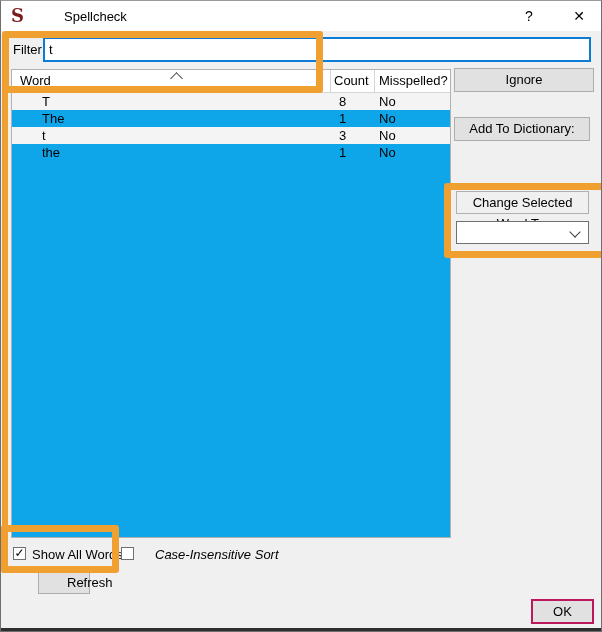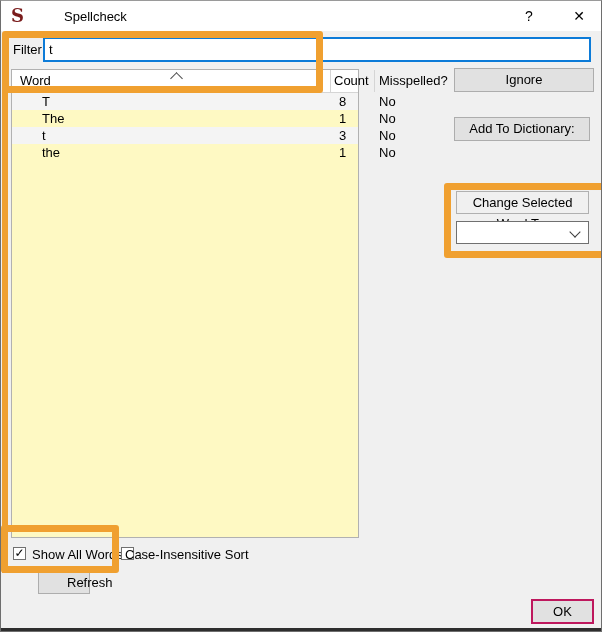--- a/index.html
+++ b/index.html
@@ -15,22 +15,22 @@
     font-weight:bold;font-size:18px;line-height:22px;color:#7a1c1c;}
   .title{position:absolute;left:31px;top:8px;font-size:13px;margin-left:32px;}
   .tb-btn{position:absolute;top:0;height:30px;text-align:center;line-height:30px;cursor:default;}
   .help-btn{left:508px;width:40px;font-size:14px;}
   .close-btn{left:556px;width:44px;font-size:14px;}
   
   .filter-label{position:absolute;left:12px;top:41px;}
   .filter-input{position:absolute;left:42px;top:36px;width:548px;height:25px;box-sizing:border-box;
     border:2px solid #0c7bd8;background:#fff;padding:0 4px;font:13px "Liberation Sans",sans-serif;outline:none;}
   
-  .table{position:absolute;left:10px;top:68px;width:348px;height:469px;box-sizing:border-box;
-    background:#fef9c3;border:1px solid #b1b1b1;}
+  .table{position:absolute;left:10px;top:68px;width:440px;height:469px;box-sizing:border-box;
+    background:#0ea5e9;border:1px solid #b1b1b1;}
   .thead{position:relative;height:22px;border-bottom:1px solid #d5d5d5;background:#fff;}
   .th{position:absolute;top:3px;}
   .th-word{left:8px;}
   .th-count{left:322px;}
   .th-miss{left:367px;}
   .th-sep{position:absolute;top:0;width:1px;height:22px;background:#d5d5d5;}
   .sep1{left:318px;} .sep2{left:362px;}
   .sort-caret{position:absolute;left:160px;top:4px;width:8px;height:8px;
     border-top:1px solid #4a4a4a;border-left:1px solid #4a4a4a;transform:rotate(45deg);}
   .row{position:relative;height:17px;line-height:17px;}
@@ -49,21 +49,21 @@
   .btn-change{left:455px;top:190px;width:133px;height:23px;line-height:21px;border-color:#b0b0b0;background:#f0f0f0;}
   .combo-empty{left:455px;top:220px;width:133px;height:23px;background:#fff;}
   .chev{position:absolute;right:9px;top:6px;width:7px;height:7px;
     border-right:1px solid #3c3c3c;border-bottom:1px solid #3c3c3c;transform:rotate(45deg);}
   
   .cb-box{position:absolute;width:13px;height:13px;box-sizing:border-box;
     background:#fff;border:1px solid #707070;font-size:12px;line-height:11px;text-align:center;}
   .cb1{left:12px;top:546px;}
   .cb2{left:120px;top:546px;}
   .cb-label1{position:absolute;left:31px;top:546px;}
-  .cb-label2{position:absolute;left:124px;top:546px;}
+  .cb-label2{position:absolute;left:154px;top:546px;font-style:italic;}
   .btn-refresh{left:37px;top:570px;width:52px;height:23px;line-height:21px;padding-left:28px;}
   .btn-ok{left:530px;top:598px;width:63px;height:25px;line-height:21px;border:2px solid #be185d;}
   .bottom-edge{position:absolute;left:0;bottom:0;width:100%;height:3px;background:#2e2e2e;}
   
   .hl{position:absolute;box-sizing:border-box;border:7px solid #f0a030;border-radius:3px;
     pointer-events:none;z-index:20;}
   .hl-stripe{position:absolute;left:1px;top:33px;width:6px;height:539px;background:#f0a030;
     pointer-events:none;z-index:19;}
   .hl-filter{left:1px;top:30px;width:321px;height:62px;}
   .hl-change{left:443px;top:182px;width:170px;height:75px;}

